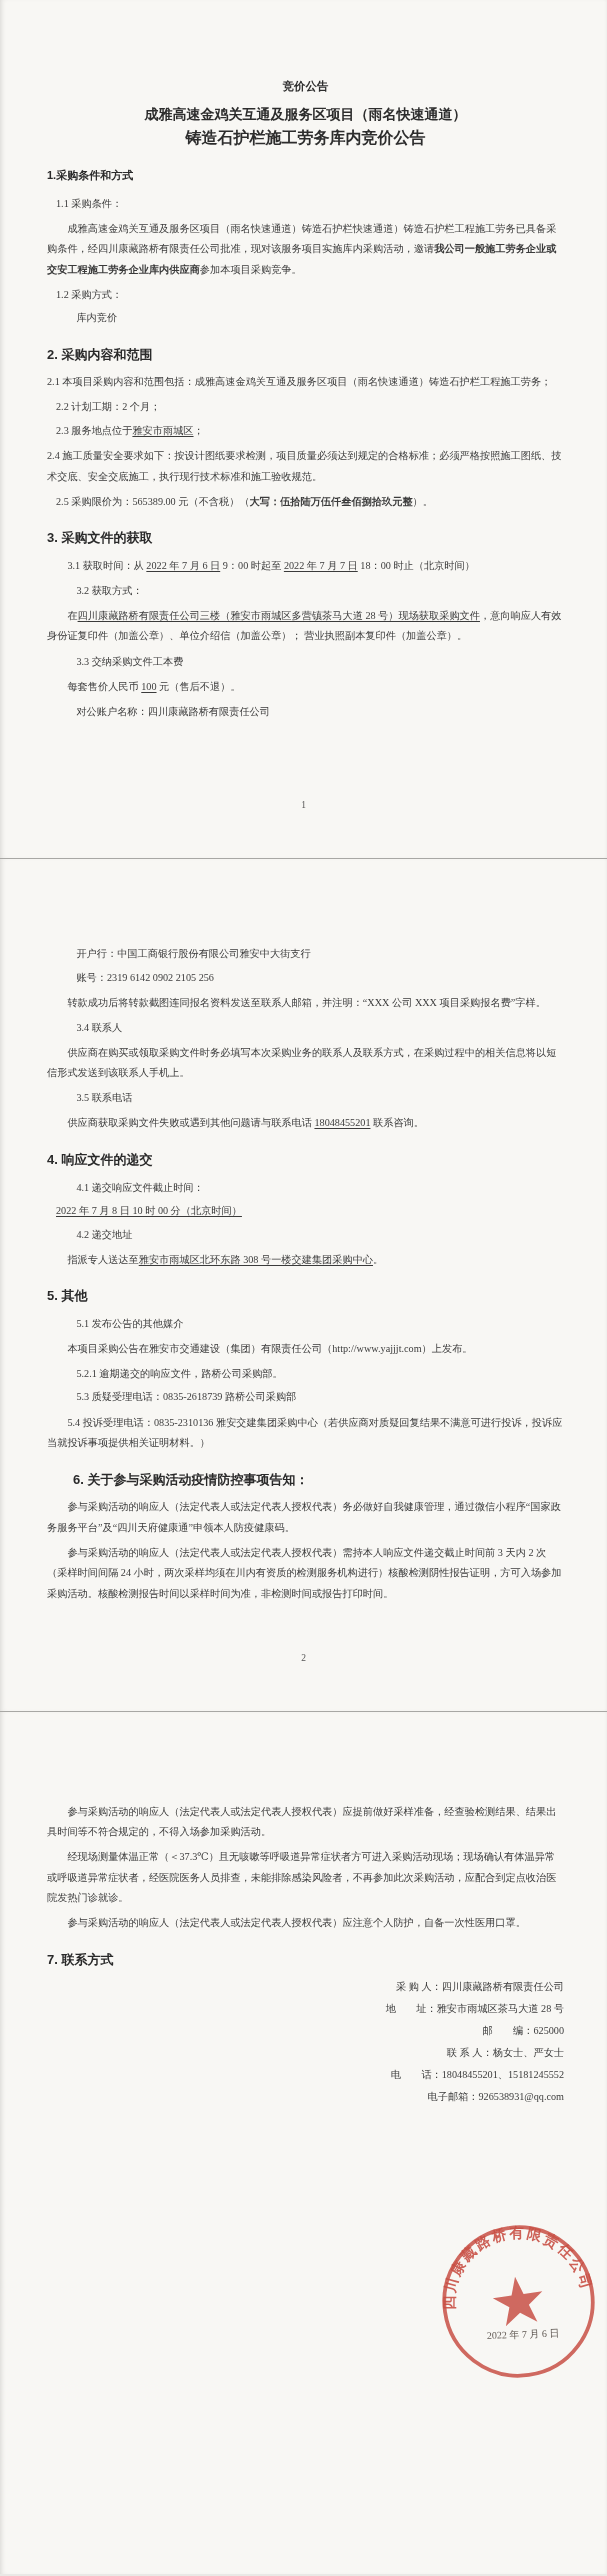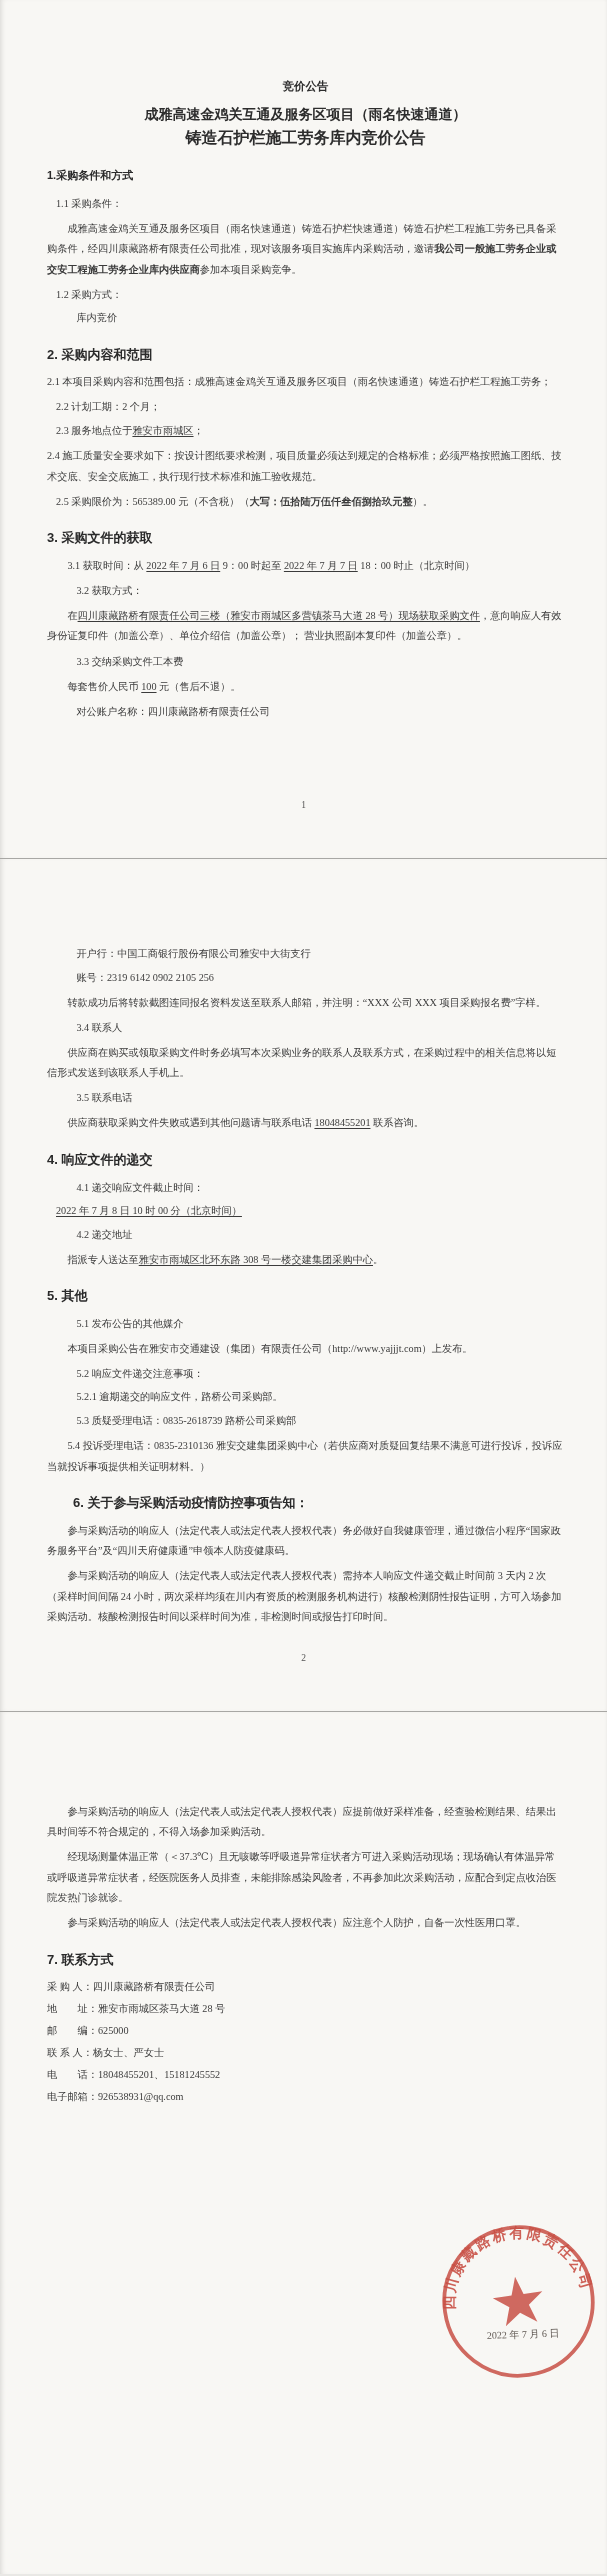--- a/index.html
+++ b/index.html
@@ -31,21 +31,21 @@
   .h-sec.small{font-size:11px;}
   .h-sec.i2{text-indent:2em;}
   .line{margin:3px 9px;}
   .para{margin:4.6px 0;}
   .i2{text-indent:2em;}
   .pad2{padding-left:2em;}
   .b{font-weight:bold;}
   .u{text-decoration:underline;text-underline-offset:2.3px;}
   .pageno{text-align:center;color:#555;font-size:9.5px;margin-top:20px;}
   .pageno.abs{position:absolute;left:0;right:0;bottom:43px;margin:0;}
-  .contact .line{margin:1.5px 0;}
+  .contact .line{margin:1.5px 0;text-align:right;}
   .seal{
     position:absolute;left:439px;top:510px;width:159px;height:159px;
     transform:rotate(-8deg);opacity:.88;pointer-events:none;
   }
   .seal svg{width:100%;height:100%;}
   .seal-date{
     position:absolute;left:0;right:0;top:103px;text-align:center;
     color:#4a423c;font-size:10px;transform:rotate(6deg);
     font-family:"Liberation Serif","DejaVu Serif",serif;
   }
@@ -95,21 +95,20 @@
 
   <div class="h-sec">4. 响应文件的递交</div>
   <div class="line pad2">4.1 递交响应文件截止时间：</div>
   <div class="line u">2022 年 7 月 8 日 10 时 00 分（北京时间）</div>
   <div class="line pad2">4.2 递交地址</div>
   <p class="para i2"><span>指派专人送达至</span><span class="u">雅安市雨城区北环东路 308 号一楼交建集团采购中心</span><span>。</span></p>
 
   <div class="h-sec">5. 其他</div>
   <div class="line pad2">5.1 发布公告的其他媒介</div>
   <p class="para i2">本项目采购公告在雅安市交通建设（集团）有限责任公司（http://www.yajjjt.com）上发布。</p>
-  <div class="line pad2">5.2 响应文件递交注意事项：</div>
   <div class="line pad2">5.2.1 逾期递交的响应文件，路桥公司采购部。</div>
   <div class="line pad2">5.3 质疑受理电话：0835-2618739 路桥公司采购部</div>
   <p class="para i2">5.4 投诉受理电话：0835-2310136 雅安交建集团采购中心（若供应商对质疑回复结果不满意可进行投诉，投诉应当就投诉事项提供相关证明材料。）</p>
 
   <div class="h-sec i2">6. 关于参与采购活动疫情防控事项告知：</div>
   <p class="para i2">参与采购活动的响应人（法定代表人或法定代表人授权代表）务必做好自我健康管理，通过微信小程序“国家政务服务平台”及“四川天府健康通”申领本人防疫健康码。</p>
   <p class="para i2">参与采购活动的响应人（法定代表人或法定代表人授权代表）需持本人响应文件递交截止时间前 3 天内 2 次（采样时间间隔 24 小时，两次采样均须在川内有资质的检测服务机构进行）核酸检测阴性报告证明，方可入场参加采购活动。核酸检测报告时间以采样时间为准，非检测时间或报告打印时间。</p>
 
   <div class="pageno abs">2</div>
 </div>

